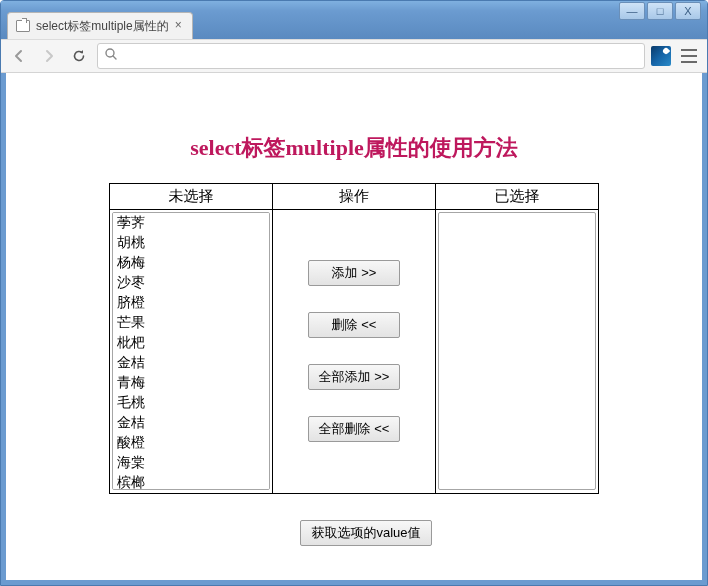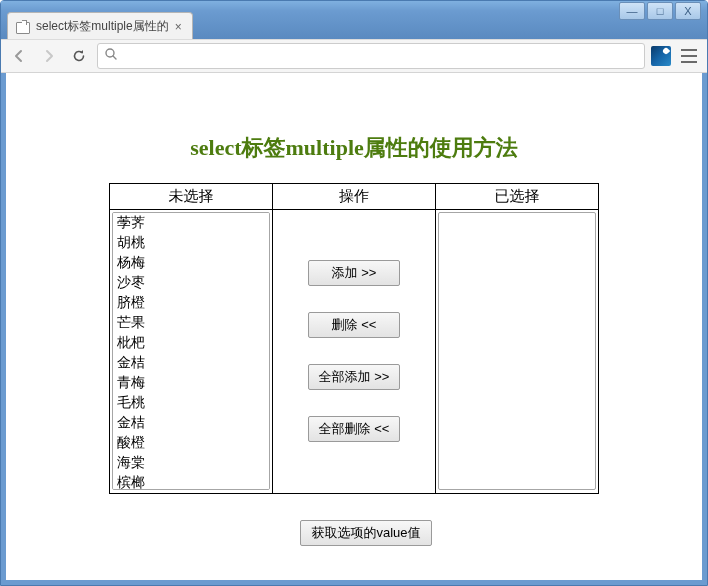--- a/index.html
+++ b/index.html
@@ -52,21 +52,21 @@
   }
   .tab {
     background: #f2f2f2;
     border: 1px solid #b5b5b5;
     border-bottom: none;
     border-radius: 4px 4px 0 0;
     padding: 5px 10px 4px 8px;
     font-family: Arial, sans-serif;
     font-size: 12px;
     display: flex;
-    align-items: center;
+    align-items: flex-start;
     gap: 6px;
     color: #444;
     min-width: 160px;
     position: relative;
   }
   .tab-icon {
     width: 14px;
     height: 14px;
     position: relative;
   }
@@ -165,21 +165,21 @@
     position: absolute;
     top: 72px; left: 5px; right: 5px; bottom: 5px;
     background: #fff;
     overflow: auto;
   }
   .page {
     padding-top: 60px;
     text-align: center;
   }
   h2.page-title {
-    color: #4d7c0f;
+    color: #be185d;
     font-size: 22px;
     font-weight: bold;
     margin: 0 0 20px 0;
     font-family: "SimSun", serif;
   }
   table.transfer {
     margin: 16px auto;
     border-collapse: collapse;
   }
   table.transfer th, table.transfer td {

